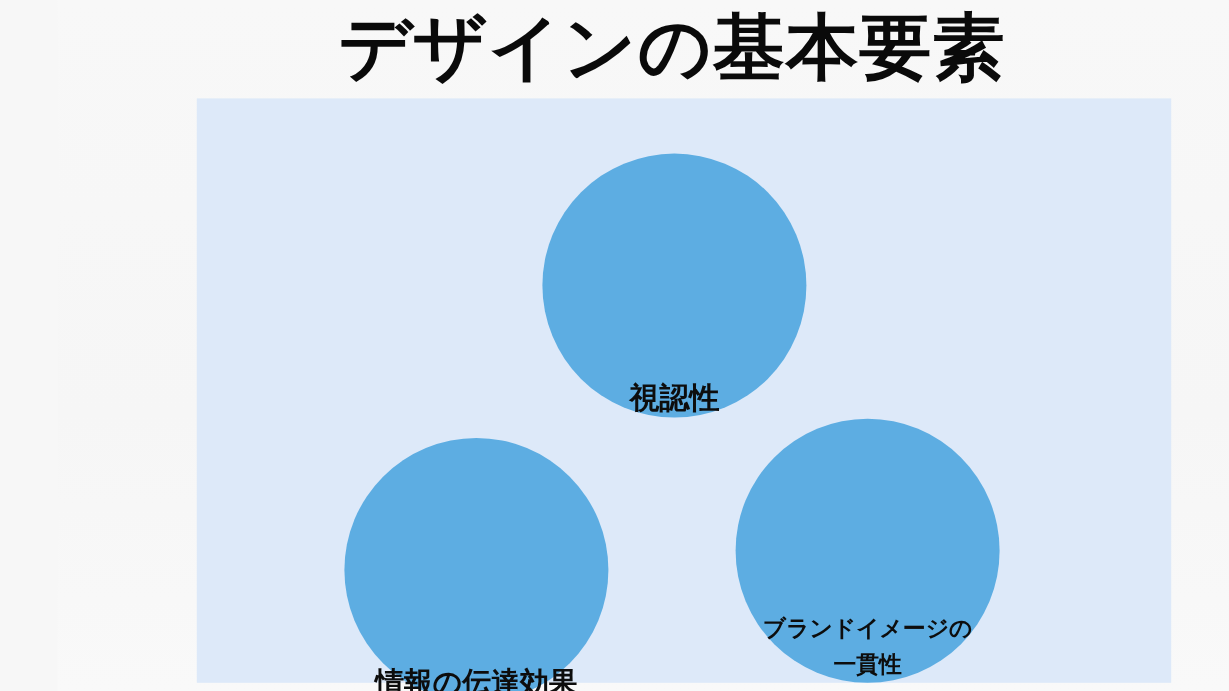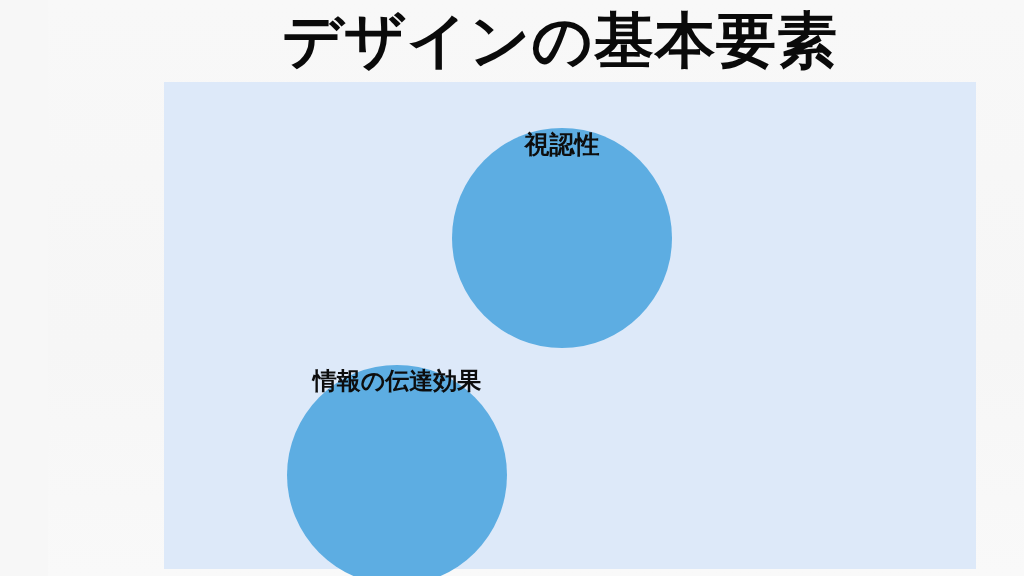--- a/index.html
+++ b/index.html
@@ -52,21 +52,21 @@
     color: #111111;
     z-index: 2;
   }
   .circle {
     position: absolute;
     width: 220px;
     height: 220px;
     border-radius: 50%;
     background: #5dade2;
     display: flex;
-    align-items: flex-start;
+    align-items: flex-end;
     justify-content: center;
     text-align: center;
     z-index: 2;
   }
   .circle .label {
     font-weight: bold;
     color: #0d0d0d;
     white-space: nowrap;
   }
   .c-top { left: 404px; top: 128px; }
@@ -94,14 +94,20 @@
 
 
   <div class="circle c-top">
     <span class="label">視認性</span>
   </div>
 
   <div class="circle c-left">
     <span class="label">情報の伝達効果</span>
   </div>
 
+  <div class="circle c-right">
+    <span class="label">
+      <span>ブランドイメージの</span>
+      <span>一貫性</span>
+    </span>
+  </div>
 
 </div>
 
 </body></html>

